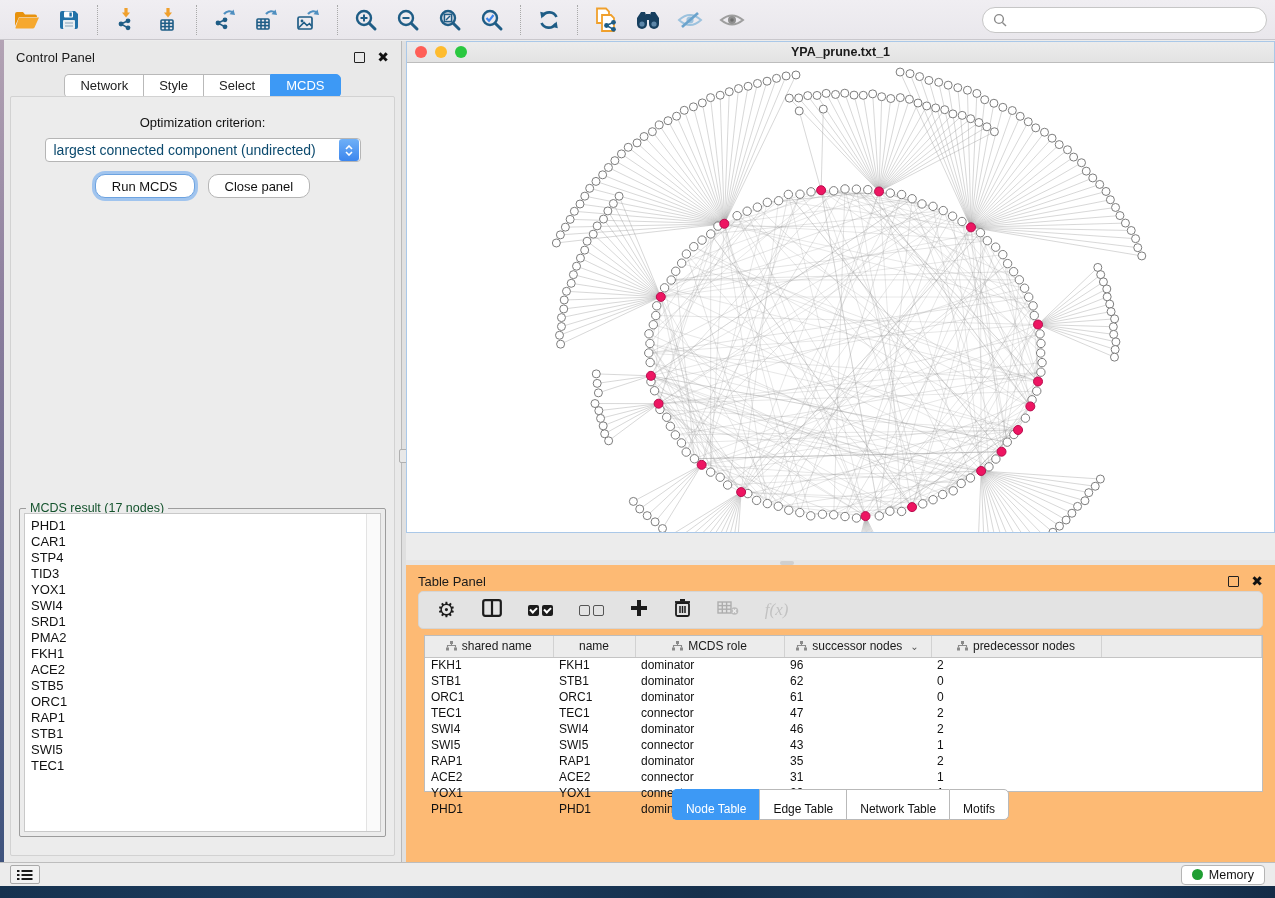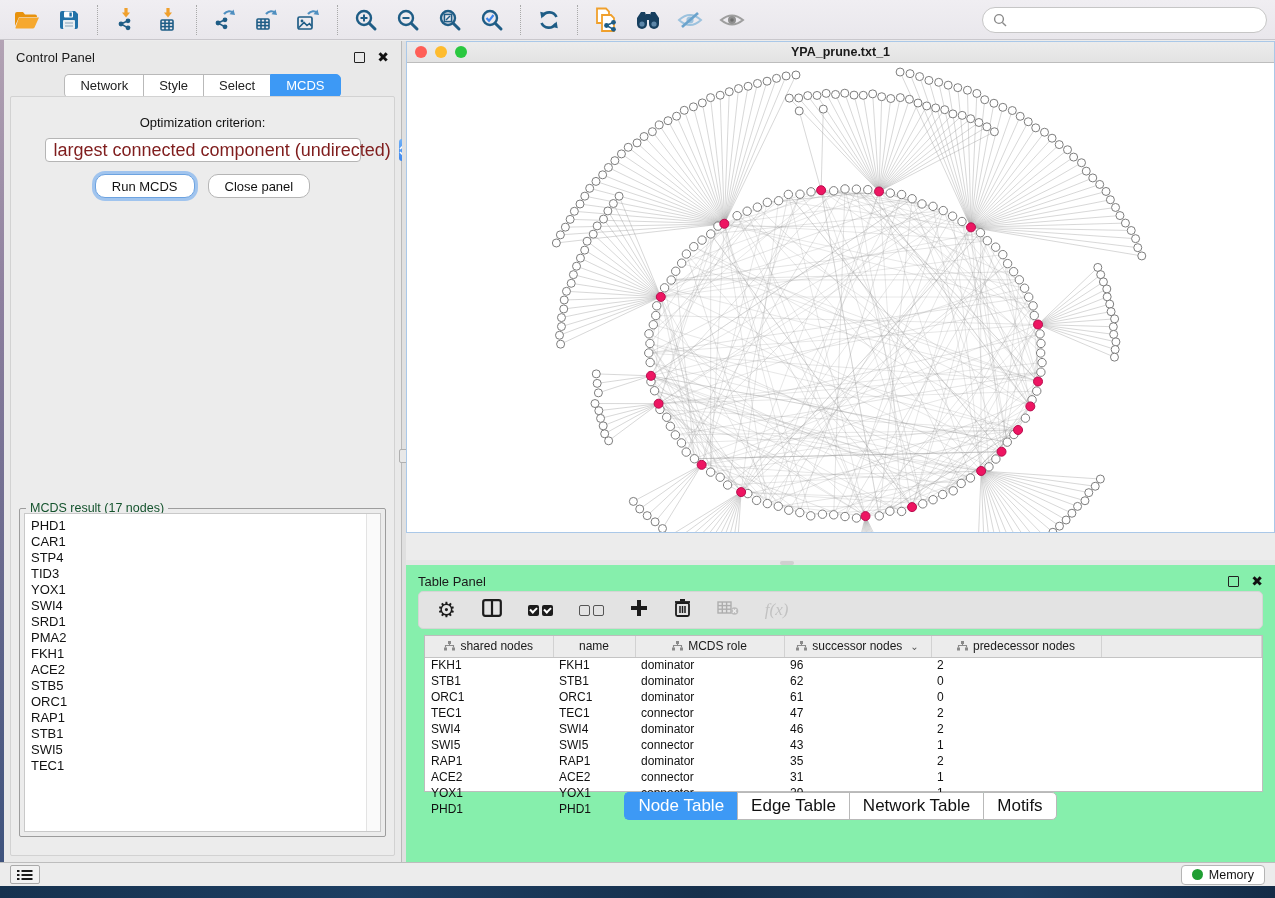--- a/index.html
+++ b/index.html
@@ -48,21 +48,21 @@
     border-right:none; color:#222; cursor:pointer; }
   .ctab:first-child { border-radius:5px 0 0 5px; }
   .ctab:last-child { border-radius:0 5px 5px 0; border-right:1px solid #b9b9b9; }
   .ctab.active { background:#3d99f5; border-color:#3d99f5; color:#fff; }
 
   .cp-inner { position:absolute; left:6px; right:6px; top:55px; bottom:6px;
     background:#ececec; border:1px solid #d2d2d2; border-radius:2px; }
   .opt-label { text-align:center; margin-top:18px; font-size:13px; color:#111; }
   .combo { margin:8px auto 0; width:316px; height:24px; background:#fff; border:1px solid #b5b5b5;
     border-radius:4px; display:flex; align-items:center; cursor:pointer; }
-  .combo-text { flex:1; font-size:18px; padding:0 8px; color:#7f1d1d; white-space:nowrap; }
+  .combo-text { flex:1; font-size:14px; padding:0 8px; color:#0c4a6e; white-space:nowrap; }
   .combo-btn { width:20px; height:22px; border-radius:3px; margin-right:1px;
     background:linear-gradient(#6fb0f7,#3c86ee); display:flex; flex-direction:column;
     align-items:center; justify-content:center; gap:1px; }
   .combo-btn svg { display:block; }
   .btn-row { display:flex; justify-content:center; gap:13px; margin-top:12px; }
   .push-btn { height:24px; padding:0 16px; font-size:13px; background:#fff;
     border:1px solid #b5b5b5; border-radius:10px; color:#111; cursor:pointer;
     font-family:inherit; }
   .push-btn.focused { box-shadow:0 0 0 3px rgba(120,175,240,.65); border-color:#6da3e0; }
 
@@ -89,21 +89,21 @@
     background:#fff; border:1px solid #aac8e8; }
   .net-titlebar { height:21px; background:linear-gradient(#ececec,#e3e3e3);
     border-bottom:1px solid #bdbdbd; display:flex; align-items:center; padding:0 8px; position:relative; }
   .traffic { display:flex; gap:8px; }
   .tl { width:12px; height:12px; border-radius:50%; cursor:pointer; }
   .net-title { position:absolute; left:0; right:0; text-align:center; font-size:12.5px;
     font-weight:bold; color:#1a1a1a; pointer-events:none; }
   .net-canvas { position:absolute; left:0; right:0; top:21px; bottom:0; background:#fff; overflow:hidden; }
 
   
-  .table-panel { position:absolute; left:406px; top:565px; right:0; bottom:36px; background:#86efac; }
+  .table-panel { position:absolute; left:406px; top:565px; right:0; bottom:36px; background:#fdba74; }
   .tp-toolbar { position:absolute; left:12px; right:12px; top:26px; height:38px;
     background:#e3e3e3; border:1px solid #d5d5d5; border-radius:5px;
     display:flex; align-items:center; gap:26px; padding:0 18px; }
   .tp-icon { display:flex; align-items:center; justify-content:center; cursor:pointer; height:26px; }
   .tp-icon.disabled { opacity:.45; cursor:default; }
   .gear-glyph { font-size:21px; line-height:1; color:#1c1c1c; font-family:"DejaVu Sans",sans-serif; }
   .fx-glyph { font-family:"Liberation Serif", serif; font-style:italic; font-size:17px; color:#9a9a9a; }
   .cb-pair { display:flex; gap:3px; }
   .cb { width:11px; height:11px; border-radius:2px; }
   .cb.checked { background:#1c1c1c; position:relative; }
@@ -120,21 +120,21 @@
   table.data th .hicon { margin-right:5px; vertical-align:-1px; }
   table.data th .sort-chevron { margin-left:8px; color:#555; font-size:10px; }
   table.data td { height:16px; font-size:12px; color:#111; padding:0 6px;
     white-space:nowrap; overflow:hidden; }
   td.num { text-align:left; padding-right:14px; }
   .table-body-scroll { flex:1; overflow:hidden; position:relative; }
   .tp-vscroll { position:absolute; right:0; top:0; bottom:0; width:14px;
     background:#fafafa; border-left:1px solid #e2e2e2; }
 
   .tp-tabs { position:absolute; left:0; right:0; bottom:42px; display:flex; justify-content:center; }
-  .tp-tab { font-size:17px; padding:3px 13px 3px; background:#fff; border:1px solid #b9b9b9;
+  .tp-tab { font-size:12px; padding:12px 13px 3px; background:#fff; border:1px solid #b9b9b9;
     border-right:none; color:#111; cursor:pointer; }
   .tp-tab:first-child { border-radius:5px 0 0 5px; }
   .tp-tab:last-child { border-radius:0 5px 5px 0; border-right:1px solid #b9b9b9; }
   .tp-tab.active { background:#3d99f5; border-color:#3d99f5; color:#fff; }
 
   
   .status-bar { position:absolute; left:0; right:0; bottom:12px; height:24px;
     background:#ececec; border-top:1px solid #bdbdbd; display:flex; align-items:center;
     padding:0 10px; }
   .status-left-btn { width:30px; height:19px; background:#f2f2f2; border:1px solid #a9a9a9;
@@ -1269,21 +1269,21 @@
     <div class="tp-table-wrap">
       <table class="data">
         <thead id="table-head">
             <tr>
               <th style="width: 128px;"><svg class="hicon" width="11" height="10" viewBox="0 0 11 10">
                   <rect x="4" y="0" width="3" height="3" fill="#8a8a8a"></rect>
                   <rect x="0" y="6.5" width="3" height="3" fill="#8a8a8a"></rect>
                   <rect x="8" y="6.5" width="3" height="3" fill="#8a8a8a"></rect>
                   <polyline points="1.5,6.5 1.5,4.5 9.5,4.5 9.5,6.5" fill="none" stroke="#8a8a8a" stroke-width="1.1"></polyline>
                   <line x1="5.5" y1="3" x2="5.5" y2="4.5" stroke="#8a8a8a" stroke-width="1.1"></line>
-                </svg><span>shared nodes</span></th>
+                </svg><span>shared name</span></th>
               <th style="width: 82px;"><span>name</span></th>
               <th style="width: 149px;"><svg class="hicon" width="11" height="10" viewBox="0 0 11 10">
                   <rect x="4" y="0" width="3" height="3" fill="#8a8a8a"></rect>
                   <rect x="0" y="6.5" width="3" height="3" fill="#8a8a8a"></rect>
                   <rect x="8" y="6.5" width="3" height="3" fill="#8a8a8a"></rect>
                   <polyline points="1.5,6.5 1.5,4.5 9.5,4.5 9.5,6.5" fill="none" stroke="#8a8a8a" stroke-width="1.1"></polyline>
                   <line x1="5.5" y1="3" x2="5.5" y2="4.5" stroke="#8a8a8a" stroke-width="1.1"></line>
                 </svg><span>MCDS role</span></th>
               <th style="width: 147px;"><svg class="hicon" width="11" height="10" viewBox="0 0 11 10">
                   <rect x="4" y="0" width="3" height="3" fill="#8a8a8a"></rect>

